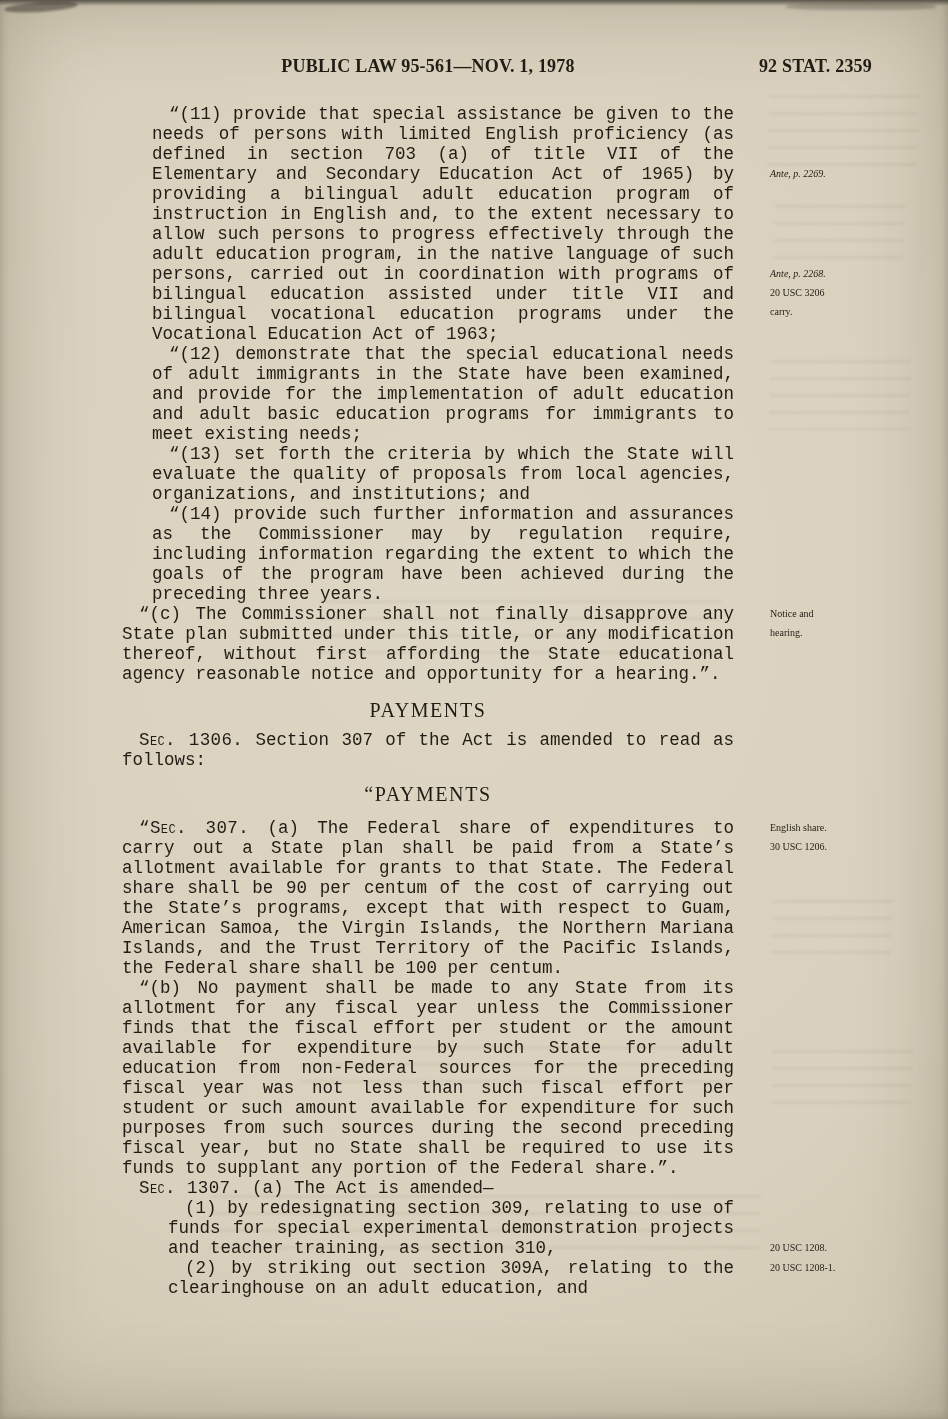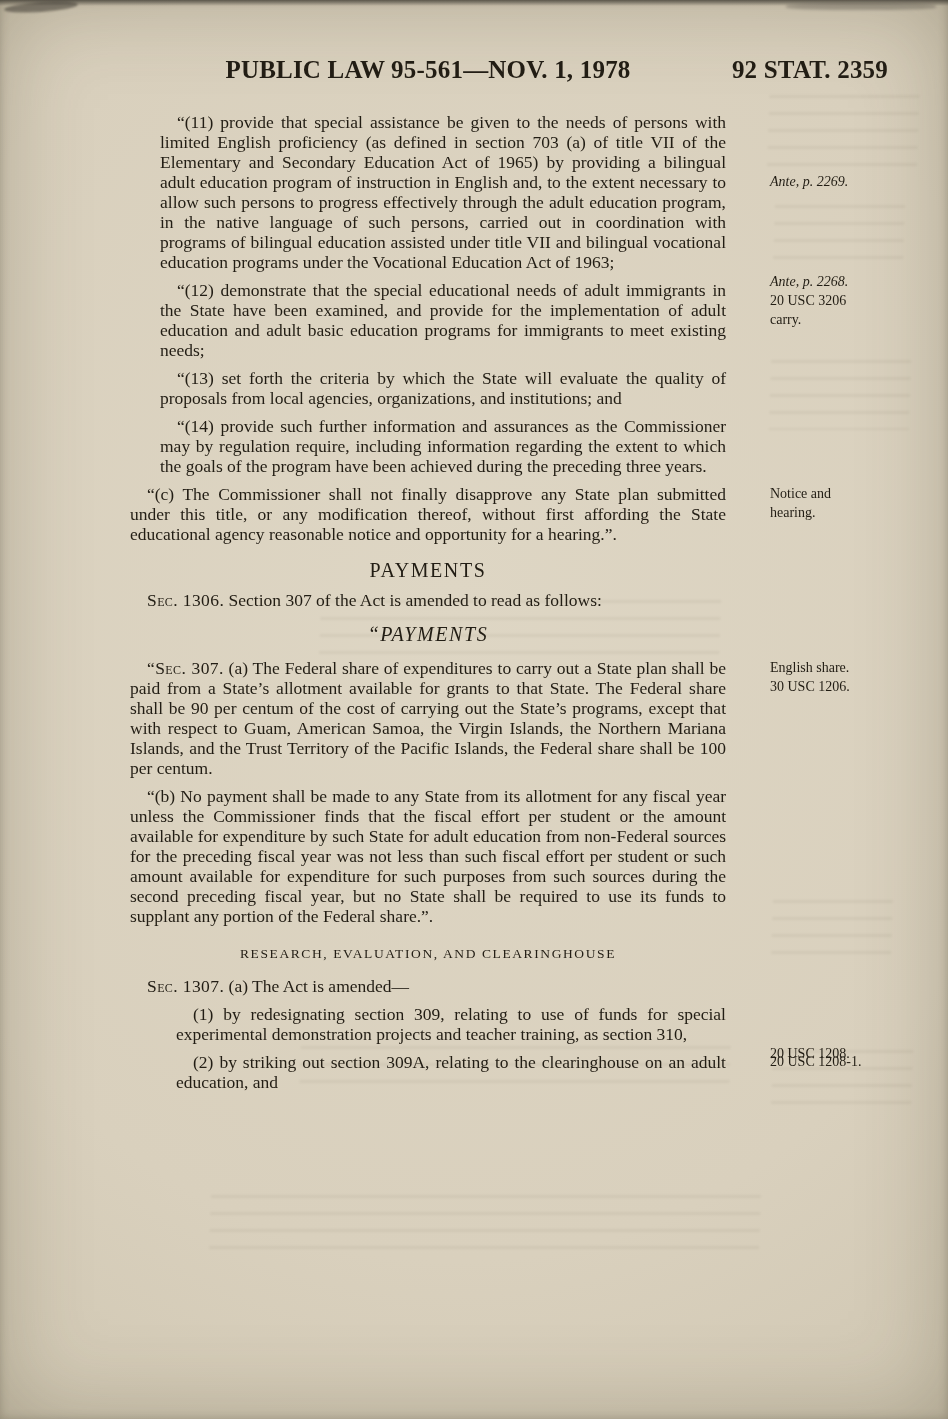--- a/index.html
+++ b/index.html
@@ -16,36 +16,36 @@
   .edge-top { position:absolute; top:0; left:0; right:0; height:6px;
     background:linear-gradient(to bottom, rgba(45,42,35,.65), rgba(45,42,35,0)); }
   .blot-tl { position:absolute; top:2px; left:4px; width:74px; height:10px; background:#35312a;
     opacity:.5; border-radius:50%; transform:rotate(-4deg); filter:blur(1px); }
   .blot-tr { position:absolute; top:3px; right:12px; width:150px; height:7px; background:#45413a;
     opacity:.32; border-radius:40%; filter:blur(1.5px); }
   .bleed { position:absolute; opacity:.13; filter:blur(1.2px); transform:skewX(-2deg);
     background:repeating-linear-gradient(180deg, rgba(100,92,72,.55) 0 3px, transparent 3px 17px); }
   
   .header { position:absolute; top:56px; left:0; width:100%; height:26px;
-    font-weight:700; font-size:25px; letter-spacing:.2px; }
+    font-weight:700; font-size:18px; letter-spacing:.2px; }
   .header-title { position:absolute; left:122px; width:612px; text-align:center; }
-  .header-stat { position:absolute; right:60px;margin-left:12px; }
+  .header-stat { position:absolute; right:76px;margin-left:12px; }
   
   .content { position:absolute; top:104px; left:122px; width:612px;
     font-size:17.5px; line-height:20px; }
-  .content p { margin:8px; text-align:justify; }
+  .content p { margin:0; text-align:justify;font-family:Liberation Mono, monospace; }
   .block { position:relative; }
   p.hang  { padding-left:30px; text-indent:17px; }
   p.flush { text-indent:17px; }
   p.item  { padding-left:46px; text-indent:17px; }
   .heading { text-align:center; font-size:20px; letter-spacing:1.6px; margin:16px 0 10px; }
   .heading.research { font-size:13.5px; margin:18px 0 12px; }
-  .heading.quoted { margin:14px 0 14px;font-style:italic; }
+  .heading.quoted { margin:14px 0 14px; }
   .smallcaps { font-variant:small-caps; letter-spacing:.4px; }
-  .mnote { position:absolute; left:648px; width:178px; font-size:14px; line-height:19px;
+  .mnote { position:absolute; left:648px; width:178px; font-size:10px; line-height:19px;
     text-align:left; text-indent:0; }
   .mnote .line { display:block; }
   .em { font-style:italic; }
 </style>
 </head>
 <body>
 
 <div class="page">
 
   <div class="edge-top"></div>
@@ -110,21 +110,20 @@
       <div class="mnote" style="top:0;">
         <span class="line">English share.</span>
         <span class="line">30 USC 1206.</span>
       </div>
     </div>
 
     <div class="block">
       <p class="flush">“(b) No payment shall be made to any State from its allotment for any fiscal year unless the Commissioner finds that the fiscal effort per student or the amount available for expenditure by such State for adult education from non-Federal sources for the preceding fiscal year was not less than such fiscal effort per student or such amount available for expenditure for such purposes from such sources during the second preceding fiscal year, but no State shall be required to use its funds to supplant any portion of the Federal share.”.</p>
     </div>
 
-    <div class="heading research">RESEARCH, EVALUATION, AND CLEARINGHOUSE</div>
 
     <p class="flush"><span class="smallcaps">Sec. 1307.</span><span> (a) The Act is amended—</span></p>
 
     <div class="block">
       <p class="item">(1) by redesignating section 309, relating to use of funds for special experimental demonstration projects and teacher training, as section 310,</p>
       <div class="mnote" style="top:40px;">
         <span class="line">20 USC 1208.</span>
       </div>
     </div>
 

